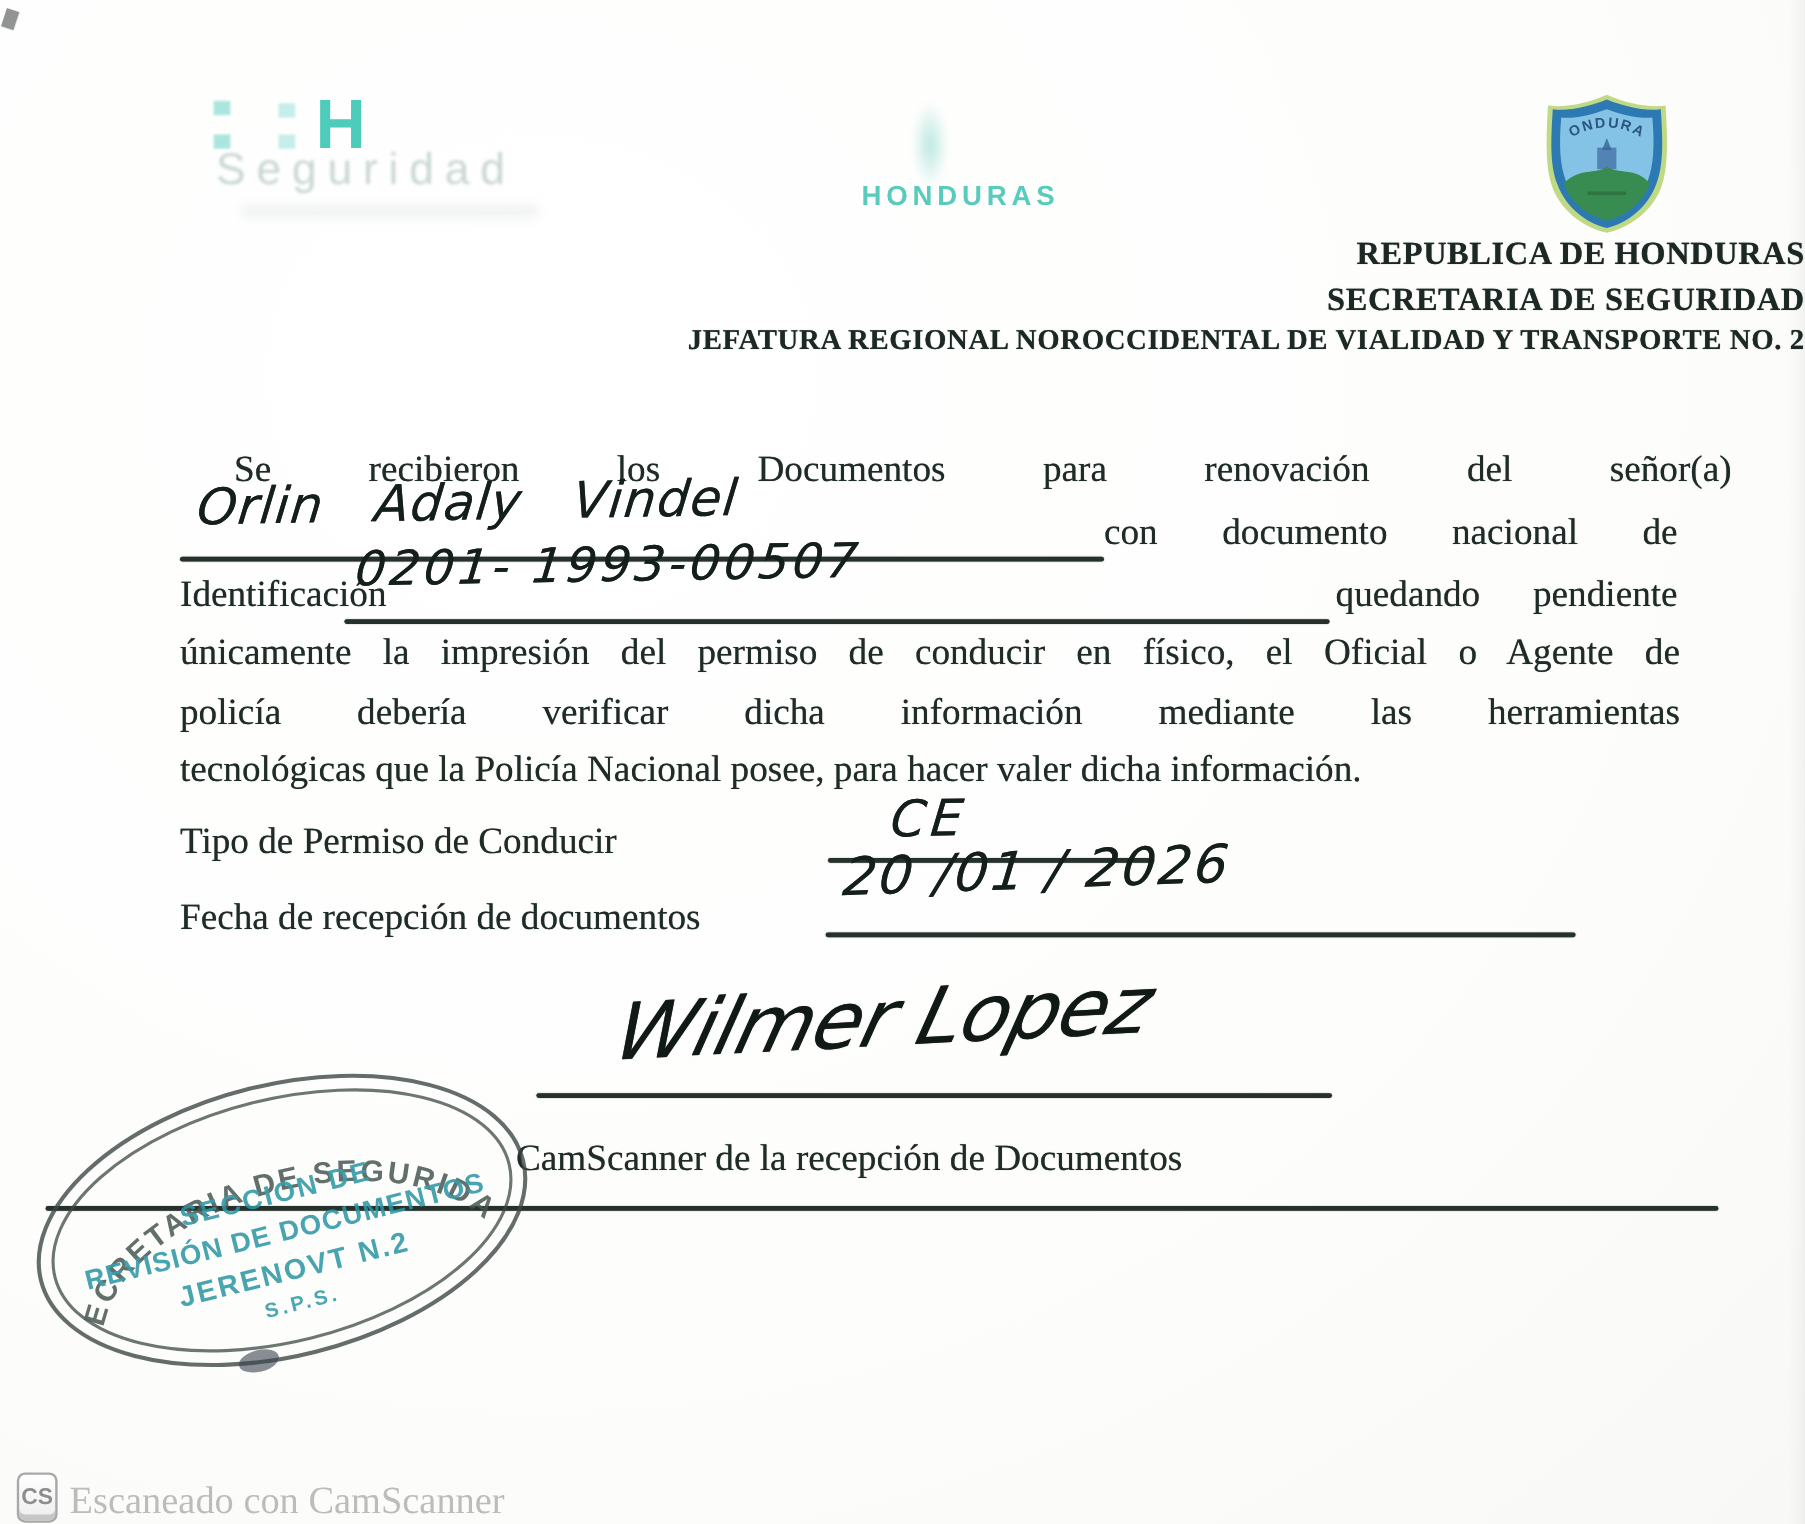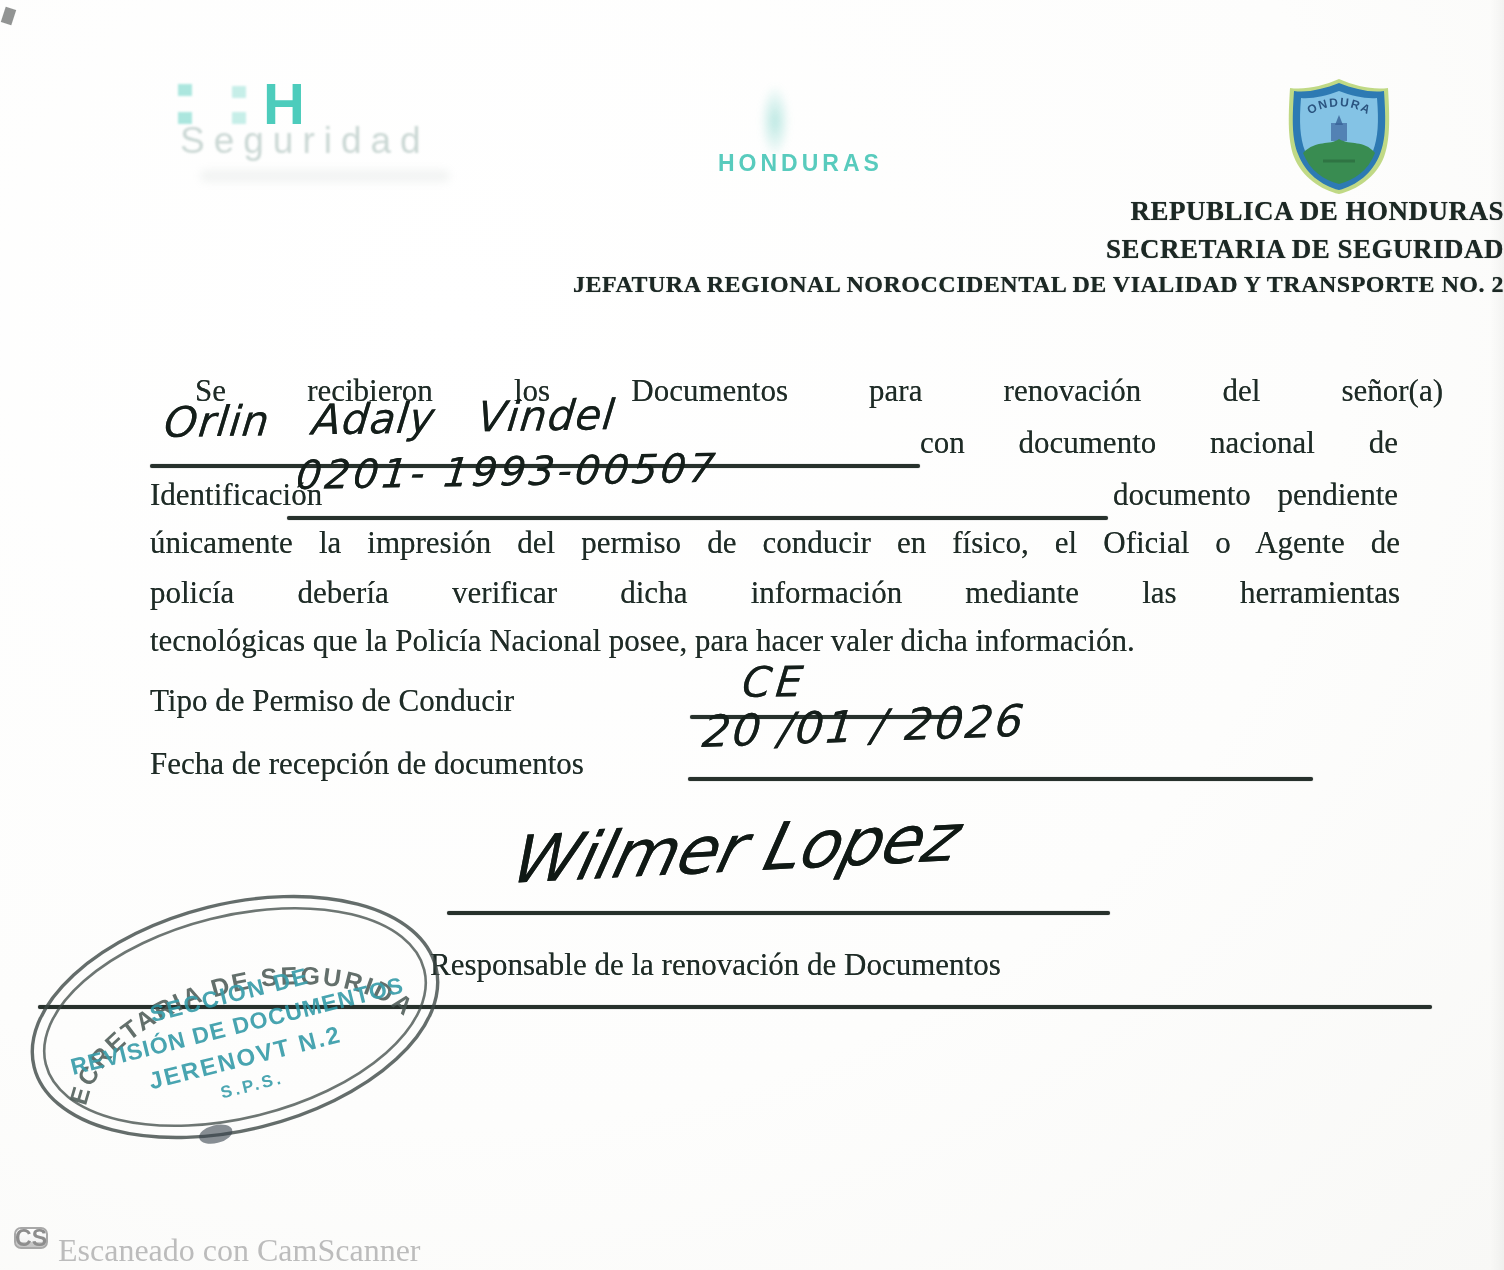--- a/index.html
+++ b/index.html
@@ -38,23 +38,23 @@
     font-weight:bold;font-size:23px;letter-spacing:4px;color:#2fbfae;opacity:0.8;filter:blur(0.5px);}
   .wm-flare{position:absolute;left:760px;top:84px;width:30px;height:74px;
     background:radial-gradient(ellipse, rgba(60,190,175,0.35), rgba(60,190,175,0) 70%);
     filter:blur(3px);}
   .speck{position:absolute;left:3px;top:8px;width:11px;height:16px;background:#3a3f3d;
     opacity:0.55;transform:rotate(18deg);filter:blur(0.6px);}
   
   .emblem{position:absolute;left:1283px;top:76px;width:112px;height:120px;filter:blur(0.6px);opacity:0.95;}
   .stamp{position:absolute;left:8px;top:880px;width:474px;height:290px;opacity:0.93;filter:blur(0.35px);}
   
-  .cs-icon{position:absolute;left:14px;top:1227px;width:34px;height:22px;border-radius:7px;
+  .cs-icon{position:absolute;left:14px;top:1227px;width:34px;height:42px;border-radius:7px;
     border:2.5px solid #a8a8a8;box-sizing:border-box;display:flex;align-items:center;justify-content:center;
-    font-family:"Liberation Sans",sans-serif;font-weight:bold;font-size:23px;color:#8d8d8d;
+    font-family:"Liberation Sans",sans-serif;font-weight:bold;font-size:19px;color:#8d8d8d;
     background:linear-gradient(#ffffff,#ededed);box-shadow:inset 0 -5px 0 rgba(158,158,158,0.5);}
   .cs-label{position:absolute;left:58px;top:1232px;font-family:Liberation Serif, serif;
     font-size:32px;color:#bcbcbc;}
 </style>
 </head>
 <body>
 
 <div class="page">
 
   <div class="speck"></div>
@@ -88,37 +88,37 @@
 
   <div class="pline just" style="left:150px;top:372px;width:1248px;margin-left:45px;">Se recibieron los Documentos para renovación del señor(a)</div>
 
   <div class="hand" style="left:162px;top:398px;font-size:42px;word-spacing:28px;letter-spacing:1px;">Orlin Adaly Vindel</div>
   <div class="rule" style="left:150px;top:464px;width:770px;"></div>
   <div class="pline just" style="left:920px;top:424px;width:478px;">con documento nacional de</div>
 
   <div class="pline" style="left:150px;top:476px;">Identificación</div>
   <div class="hand" style="left:294px;top:452px;font-size:40px;letter-spacing:3px;">0201- 1993-00507</div>
   <div class="rule" style="left:287px;top:516px;width:821px;"></div>
-  <div class="pline just" style="left:1113px;top:476px;width:285px;">documento pendiente</div>
+  <div class="pline just" style="left:1113px;top:476px;width:285px;">quedando pendiente</div>
 
   <div class="pline just" style="left:150px;top:574px;width:1250px;">policía debería verificar dicha información mediante las herramientas</div>
   <div class="pline just" style="left:150px;top:524px;width:1250px;">únicamente la impresión del permiso de conducir en físico, el Oficial o Agente de</div>
   <div class="pline" style="left:150px;top:622px;">tecnológicas que la Policía Nacional posee, para hacer valer dicha información.</div>
 
   <div class="pline" style="left:150px;top:682px;">Tipo de Permiso de Conducir</div>
   <div class="hand" style="left:740px;top:658px;font-size:42px;letter-spacing:4px;">CE</div>
   <div class="rule" style="left:690px;top:715px;width:272px;"></div>
 
   <div class="pline" style="left:150px;top:745px;">Fecha de recepción de documentos</div>
   <div class="hand" style="left:700px;top:706px;font-size:44px;letter-spacing:2px;transform:skewX(-8deg) rotate(-2deg);">20 /01 / 2026</div>
   <div class="rule" style="left:688px;top:777px;width:625px;"></div>
 
   <div class="sig" style="left:505px;top:822px;font-size:66px;">Wilmer Lopez</div>
   <div class="rule" style="left:447px;top:911px;width:663px;"></div>
-  <div class="pline" style="left:430px;top:946px;">Responsable de la renovación de Documentos</div>
+  <div class="pline" style="left:430px;top:946px;">CamScanner de la recepción de Documentos</div>
 
   <div class="rule" style="left:38px;top:1005px;width:1394px;"></div>
 
   <svg class="stamp" viewBox="0 0 474 290">
     <g transform="rotate(-14 227 137)">
       <ellipse cx="227" cy="137" rx="207" ry="113" fill="none" stroke="#3c4744" stroke-width="3.4" opacity="0.85"></ellipse>
       <ellipse cx="227" cy="137" rx="195" ry="101" fill="none" stroke="#3c4744" stroke-width="2.6" opacity="0.8"></ellipse>
       <path id="stampArc" d="M62,186 A172,97 0 0 1 392,179" fill="none"></path>
       <text font-family="Liberation Sans, sans-serif" font-size="25" font-weight="bold" fill="#45544f" letter-spacing="2.5" opacity="0.9">
         <textPath href="#stampArc" startOffset="50%" text-anchor="middle">SECRETARIA DE SEGURIDAD</textPath>

